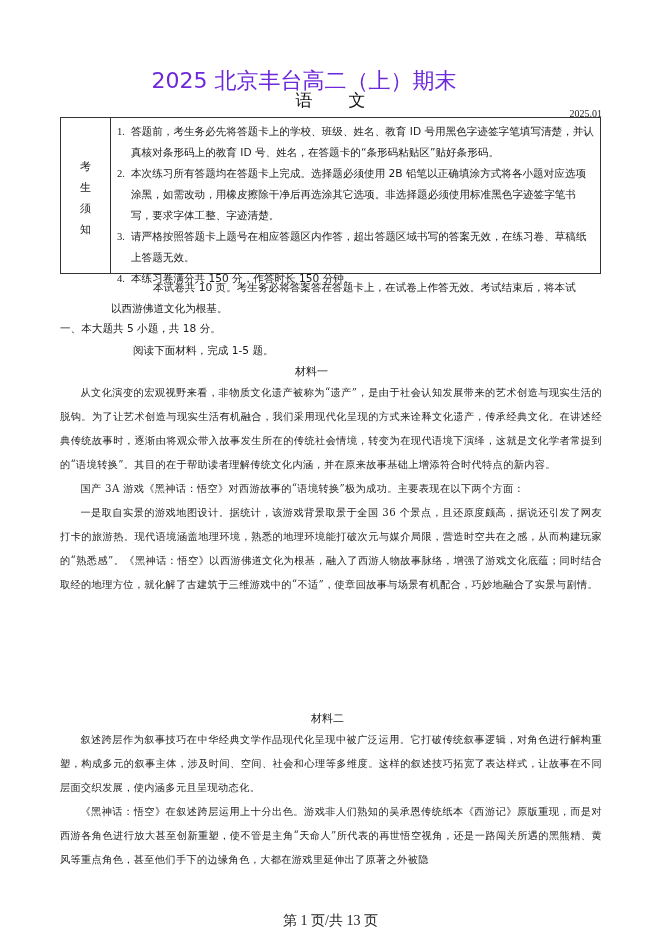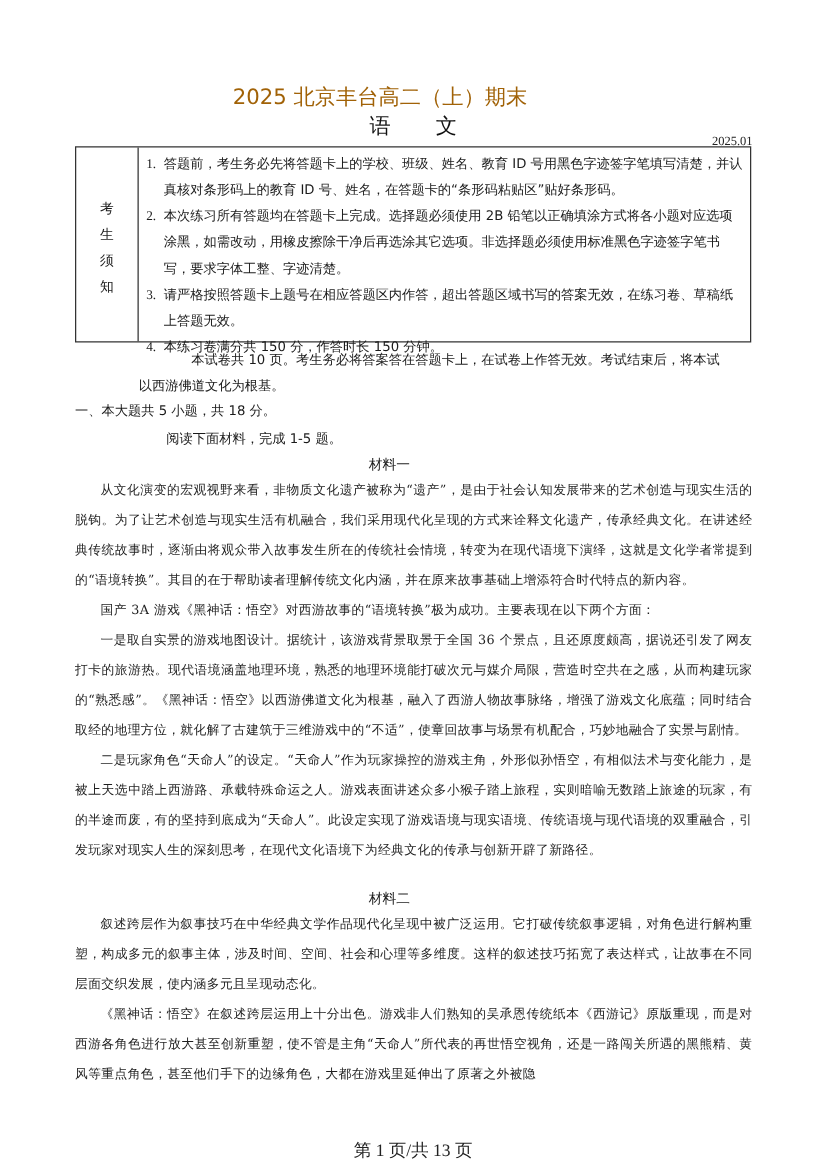--- a/index.html
+++ b/index.html
@@ -1,19 +1,19 @@
 <!DOCTYPE html>
 <html><head>
 <meta charset="utf-8">
 <style>
   html, body { margin: 0; padding: 0; background: #ffffff; }
   body { width: 661px; height: 935px; position: relative; overflow: hidden; color: #1a1a1a; }
   .page { position: absolute; left: 0; top: 0; width: 661px; height: 935px; }
   .title { position: absolute; left: 0; width: 608px; text-align: center;
-           font-family: "DejaVu Sans", sans-serif; font-size: 17px; top: 66px; letter-spacing: 0px; color: #a16207; }
+           font-family: "DejaVu Sans", sans-serif; font-size: 22px; top: 66px; letter-spacing: 0px; color: #6d28d9; }
   .subject { position: absolute; left: 0; width: 661px; text-align: center;
            font-family: "DejaVu Sans", sans-serif; font-size: 17px; top: 89px; color: #111; }
   .subject span { display: inline-block; }
   .subject .gap { width: 36px; }
   .date { position: absolute; right: 59px; top: 108px; font-family: "Liberation Serif", serif; font-size: 10px; color: #222; margin-left: 28px; }
 
   .notice { position: absolute; left: 60px; top: 117px; width: 541px; height: 157px;
             border: 1.3px solid #333; box-sizing: border-box; display: flex; }
   .notice-label { width: 49px; border-right: 1.3px solid #333; display: flex; flex-direction: column;
                   justify-content: center; align-items: center;
@@ -70,23 +70,22 @@
   <div class="line" style="left:138px; top:281px;margin-left:15px;">本试卷共 10 页。考生务必将答案答在答题卡上，在试卷上作答无效。考试结束后，将本试</div>
   <div class="line" style="left:111px; top:302px;">以西游佛道文化为根基。</div>
   <div class="line" style="left:60px; top:322px;">一、本大题共 5 小题，共 18 分。</div>
   <div class="line" style="left:133px; top:344px;">阅读下面材料，完成 1-5 题。</div>
 
   <div class="heading" style="top:364px;">材料一</div>
   <div class="para" style="top:381px;">
     <p>从文化演变的宏观视野来看，非物质文化遗产被称为“遗产”，是由于社会认知发展带来的艺术创造与现实生活的脱钩。为了让艺术创造与现实生活有机融合，我们采用现代化呈现的方式来诠释文化遗产，传承经典文化。在讲述经典传统故事时，逐渐由将观众带入故事发生所在的传统社会情境，转变为在现代语境下演绎，这就是文化学者常提到的“语境转换”。其目的在于帮助读者理解传统文化内涵，并在原来故事基础上增添符合时代特点的新内容。</p>
     <p>国产 3A 游戏《黑神话：悟空》对西游故事的“语境转换”极为成功。主要表现在以下两个方面：</p>
     <p>一是取自实景的游戏地图设计。据统计，该游戏背景取景于全国 36 个景点，且还原度颇高，据说还引发了网友打卡的旅游热。现代语境涵盖地理环境，熟悉的地理环境能打破次元与媒介局限，营造时空共在之感，从而构建玩家的“熟悉感”。《黑神话：悟空》以西游佛道文化为根基，融入了西游人物故事脉络，增强了游戏文化底蕴；同时结合取经的地理方位，就化解了古建筑于三维游戏中的“不适”，使章回故事与场景有机配合，巧妙地融合了实景与剧情。</p>
-    <p>二是玩家角色“天命人”的设定。“天命人”作为玩家操控的游戏主角，外形似孙悟空，有相似法术与变化能力，是被上天选中踏上西游路、承载特殊命运之人。游戏表面讲述众多小猴子踏上旅程，实则暗喻无数踏上旅途的玩家，有的半途而废，有的坚持到底成为“天命人”。此设定实现了游戏语境与现实语境、传统语境与现代语境的双重融合，引发玩家对现实人生的深刻思考，在现代文化语境下为经典文化的传承与创新开辟了新路径。</p>
   </div>
 
-  <div class="heading" style="top:711px;">材料二</div>
+  <div class="heading" style="top:711px;padding-left:16px;">材料二</div>
   <div class="para" style="top:728px;">
     <p>叙述跨层作为叙事技巧在中华经典文学作品现代化呈现中被广泛运用。它打破传统叙事逻辑，对角色进行解构重塑，构成多元的叙事主体，涉及时间、空间、社会和心理等多维度。这样的叙述技巧拓宽了表达样式，让故事在不同层面交织发展，使内涵多元且呈现动态化。</p>
     <p>《黑神话：悟空》在叙述跨层运用上十分出色。游戏非人们熟知的吴承恩传统纸本《西游记》原版重现，而是对西游各角色进行放大甚至创新重塑，使不管是主角“天命人”所代表的再世悟空视角，还是一路闯关所遇的黑熊精、黄风等重点角色，甚至他们手下的边缘角色，大都在游戏里延伸出了原著之外被隐</p>
   </div>
 
   <div class="footer">第 1 页/共 13 页</div>
 </div>
 
 </body></html>

